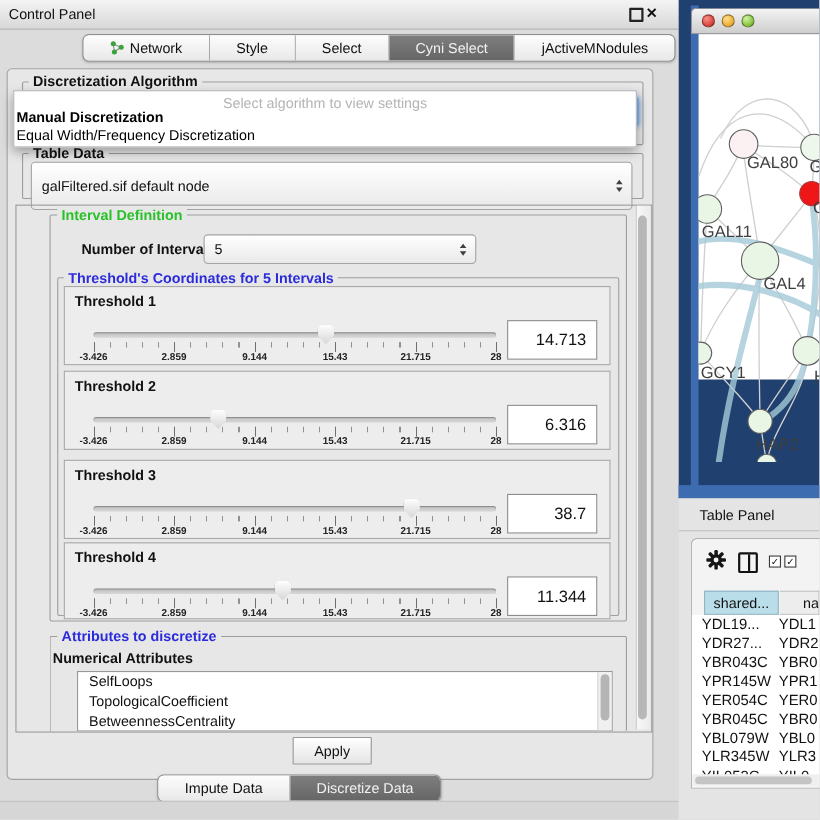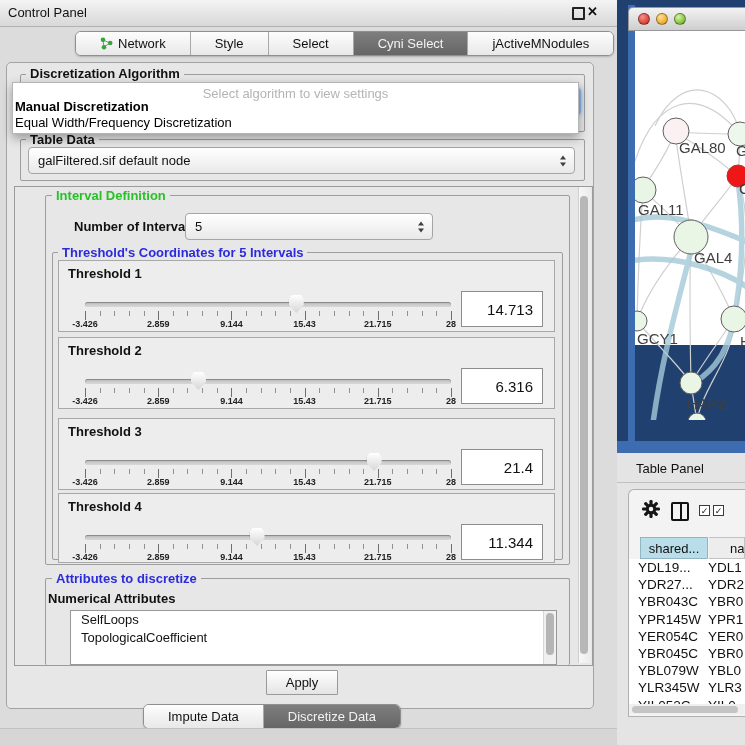--- a/index.html
+++ b/index.html
@@ -148,21 +148,21 @@
 </div>
 
 <div class="abs popup">
   <div class="abs popup-ph">Select algorithm to view settings</div>
   <div class="abs popup-opt" style="top:16px;font-weight:bold">Manual Discretization</div>
   <div class="abs popup-opt" style="top:32px">Equal Width/Frequency Discretization</div>
 </div>
 
 <div class="abs grp" style="left:20px;top:139px;width:563px;height:40px"></div>
 <div class="abs grp-label" style="left:26px;top:132px">Table Data</div>
-<div class="abs combo" style="left:28px;top:147px;width:547px;height:27px">
+<div class="abs combo" style="left:28px;top:147px;width:547px;height:44px">
   <span>galFiltered.sif default node</span>
   <span class="stepper">
       <i class="tri-up"></i>
       <i class="tri-dn"></i>
     </span>
 </div>
 
 <div class="abs viewport"></div>
 <div class="abs vsb"></div>
 <div class="abs vsb-th"></div>
@@ -223,21 +223,21 @@
   <div class="abs ticks-minor"></div>
   <div class="abs ticks-major"></div>
   <div class="abs tick-labels">
       <span style="left: 0%;">-3.426</span>
       <span style="left: 20%;">2.859</span>
       <span style="left: 40%;">9.144</span>
       <span style="left: 60%;">15.43</span>
       <span style="left: 80%;">21.715</span>
       <span style="left: 100%;">28</span>
     </div>
-  <div class="abs valbox">21.4</div>
+  <div class="abs valbox">38.7</div>
 </div>
 <div class="abs thr-box" style="top:493px;height:68px">
   <div class="abs thr-label">Threshold 4</div>
   <div class="abs track">
       <div class="thumb" style="left: 164.517px;"></div>
     </div>
   <div class="abs ticks-minor"></div>
   <div class="abs ticks-major"></div>
   <div class="abs tick-labels">
       <span style="left: 0%;">-3.426</span>
@@ -252,20 +252,21 @@
 
 <div class="abs grp" style="left:45px;top:578px;width:523px;height:86px;border-bottom:none"></div>
 <div class="abs grp-label blue" style="left:52px;top:571px">Attributes to discretize</div>
 <div class="abs" style="left:48px;top:591px;font-size:13px;font-weight:bold">Numerical Attributes</div>
 <div class="abs listbox" id="num-attr-list">
   <div class="list-sb">
       <i></i>
     </div>
 <div class="item">SelfLoops</div>
     <div class="item">TopologicalCoefficient</div>
+    <div class="item">BetweennessCentrality</div>
   </div>
 
 <div class="abs apply-btn">Apply</div>
 
 <div class="abs tabbar" style="left:143px;top:704px">
   <div class="seg">
     <span>Impute Data</span>
     </div>
   <div class="seg active">
     <span>Discretize Data</span>

